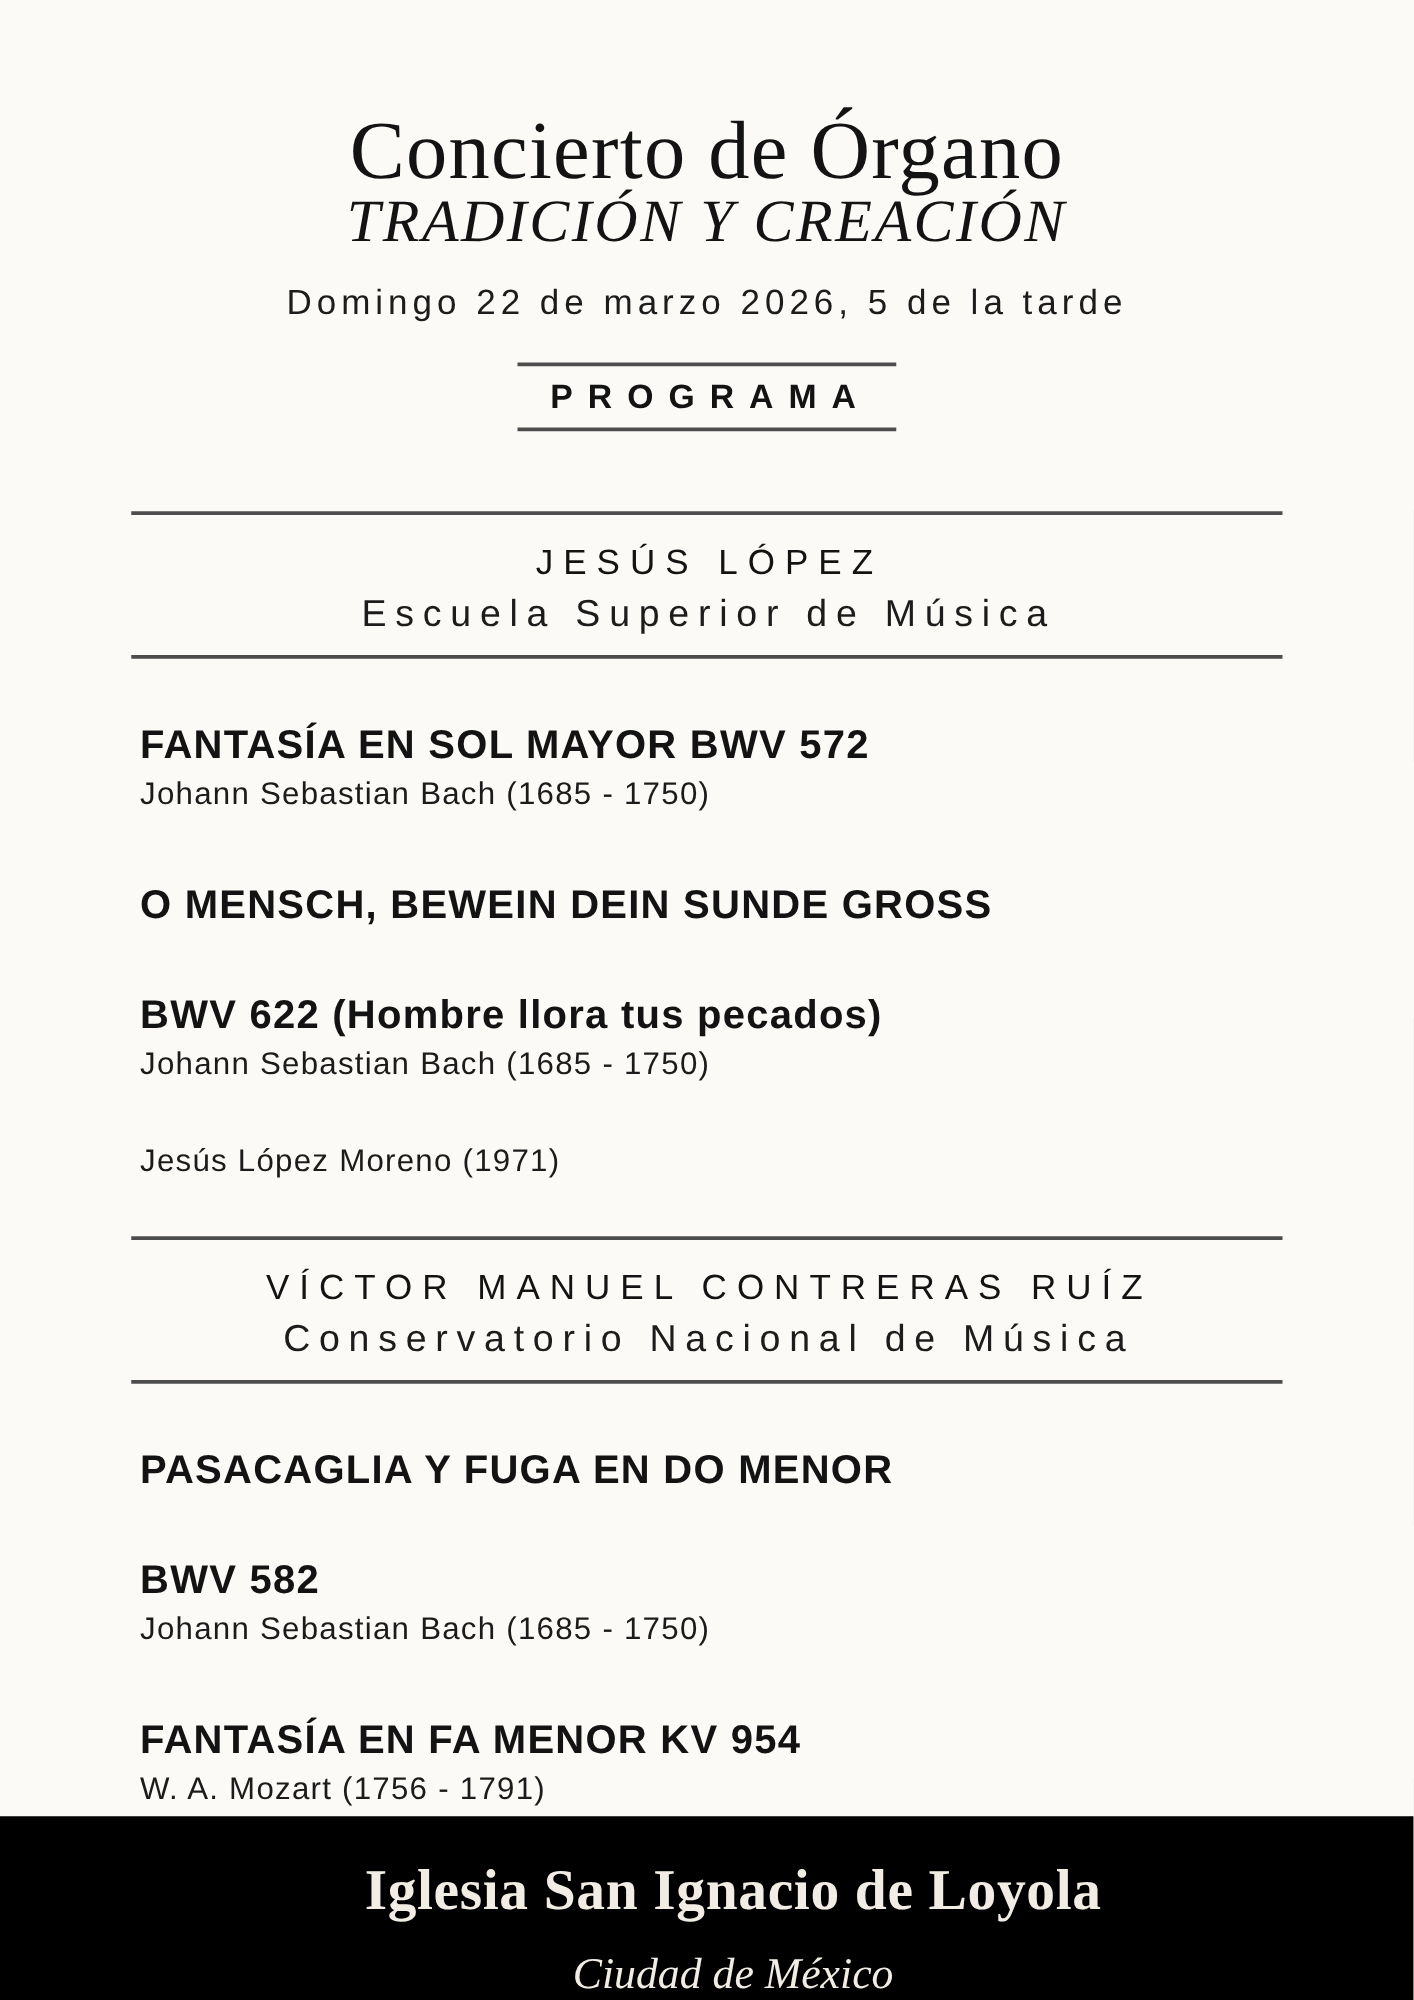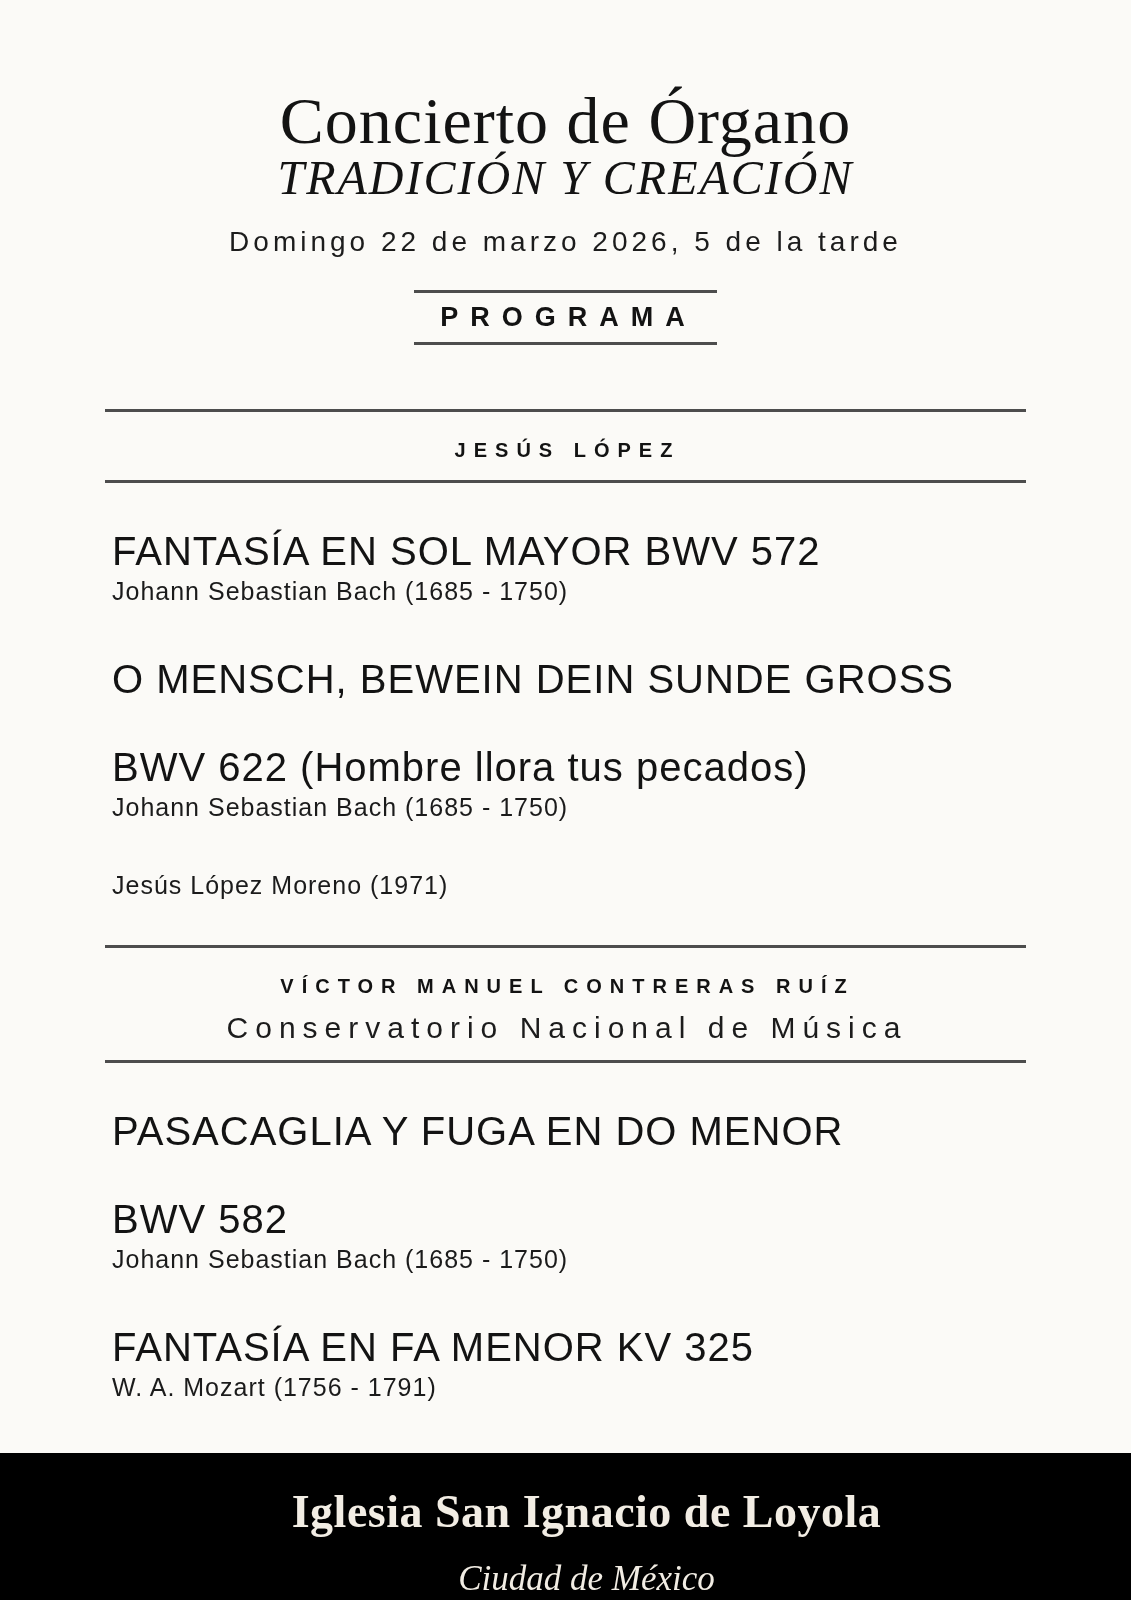--- a/index.html
+++ b/index.html
@@ -63,42 +63,42 @@
   }
   .divider.d1 { margin-top: 64px; }
   .divider.d2 { margin-top: 13px; }
   .divider.d3 { margin-top: 40px; }
   .divider.d4 { margin-top: 13px; }
 
   
   .performer-block { text-align: center; }
   .performer-name {
     margin-top: 21px;
-    font-size: 20px;
+    font-size: 28px;
     line-height: 34px;
-    font-weight: bold;
+    font-weight: normal;
     letter-spacing: 8px;
     text-indent: 4px;
   }
   .performer-institution {
     margin-top: 6px;
     font-size: 30px;
     line-height: 38px;
     letter-spacing: 7px;
     text-indent: 3px;
     color: #1c1c1c;
   }
 
   
   .pieces { margin: 24px 105px 0 112px; }
   .piece + .piece { margin-top: 38px; }
   .piece-title-line {
-    font-size: 40px;
+    font-size: 32px;
     line-height: 40px;
-    font-weight: normal;
+    font-weight: bold;
     letter-spacing: 1px;
     margin-top: 48px;
   }
   .piece-composer {
     font-size: 25px;
     line-height: 40px;
     letter-spacing: 1px;
     color: #1b1b1b;
   }
 
@@ -139,20 +139,21 @@
     <div class="date-line">Domingo 22 de marzo 2026, 5 de la tarde</div>
     <div>
       <div class="programa-box">PROGRAMA</div>
     </div>
   </div>
 
   <div class="divider d1"></div>
 
   <div class="performer-block">
     <div class="performer-name">JESÚS LÓPEZ</div>
+    <div class="performer-institution">Escuela Superior de Música</div>
   </div>
 
   <div class="divider d2"></div>
 
   <div class="pieces">
     <div class="piece">
       <div class="piece-title-line">FANTASÍA EN SOL MAYOR BWV 572</div>
       <div class="piece-composer">Johann Sebastian Bach (1685 - 1750)</div>
     </div>
     <div class="piece">
@@ -174,21 +175,21 @@
 
   <div class="divider d4"></div>
 
   <div class="pieces">
     <div class="piece">
       <div class="piece-title-line">PASACAGLIA Y FUGA EN DO MENOR</div>
       <div class="piece-title-line">BWV 582</div>
       <div class="piece-composer">Johann Sebastian Bach (1685 - 1750)</div>
     </div>
     <div class="piece">
-      <div class="piece-title-line">FANTASÍA EN FA MENOR KV 325</div>
+      <div class="piece-title-line">FANTASÍA EN FA MENOR KV 954</div>
       <div class="piece-composer">W. A. Mozart (1756 - 1791)</div>
     </div>
   </div>
 
   <div class="footer">
     <div class="footer-venue">Iglesia San Ignacio de Loyola</div>
     <div class="footer-city">Ciudad de México</div>
   </div>
 
 </div>

